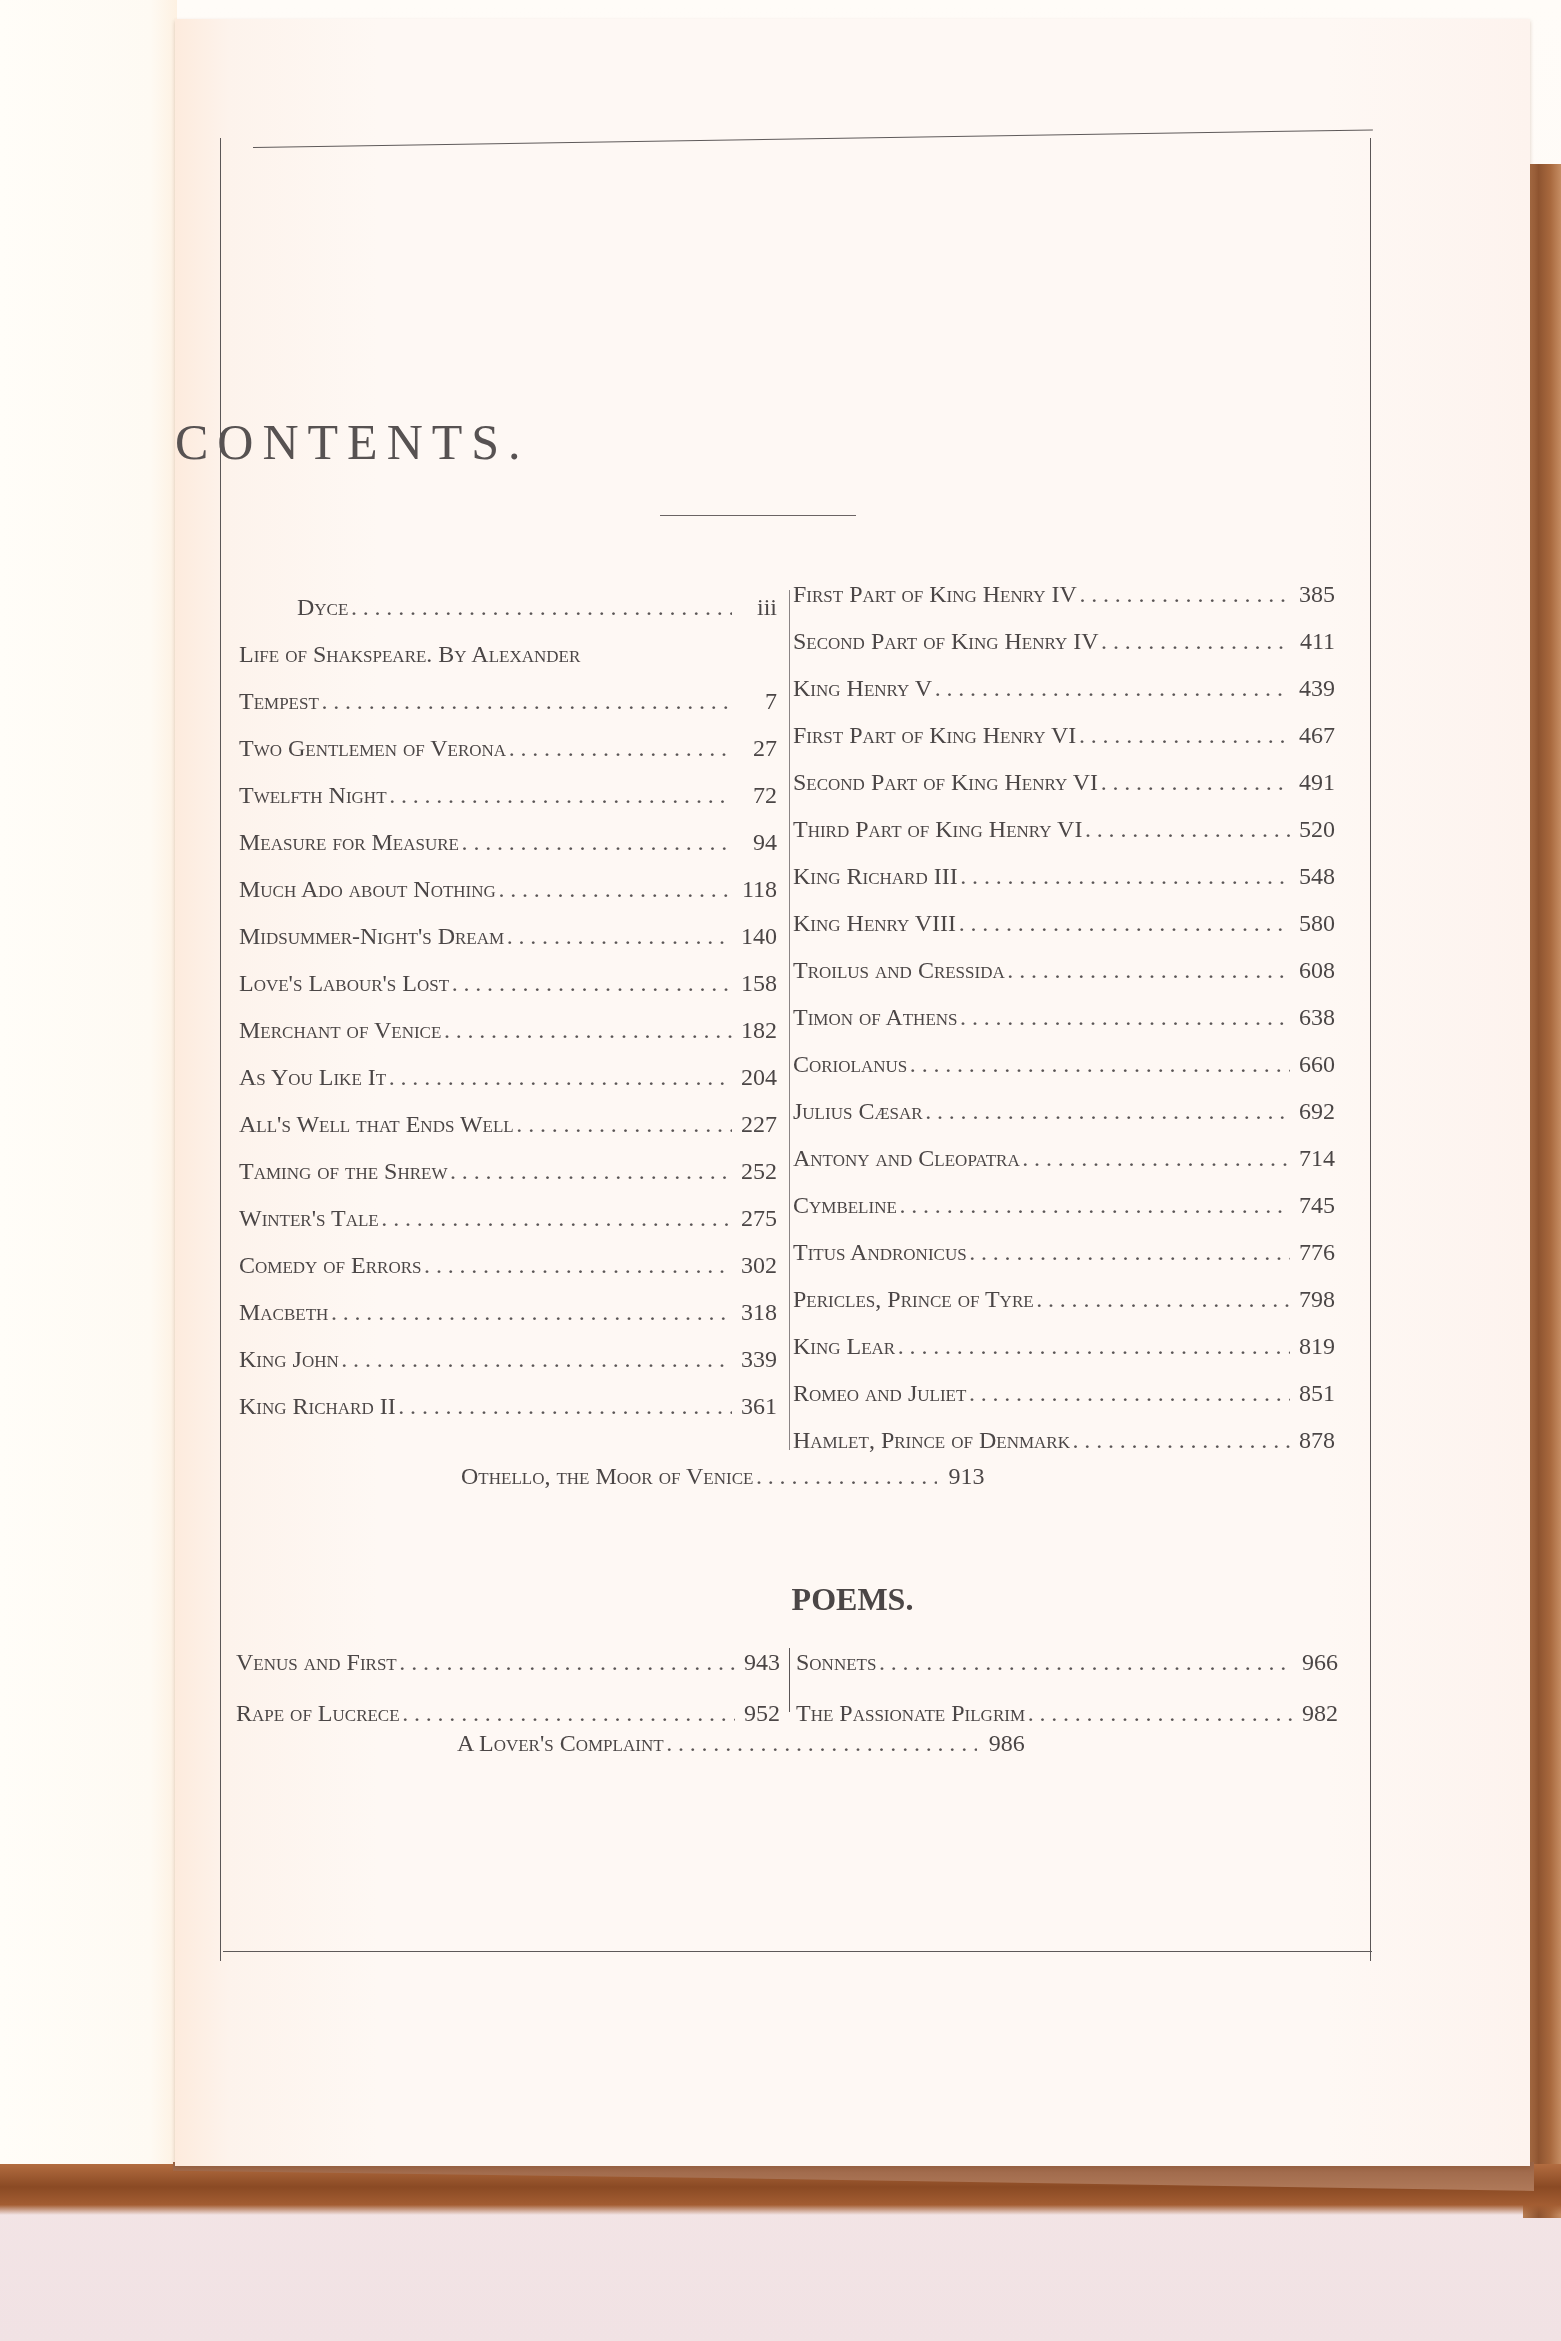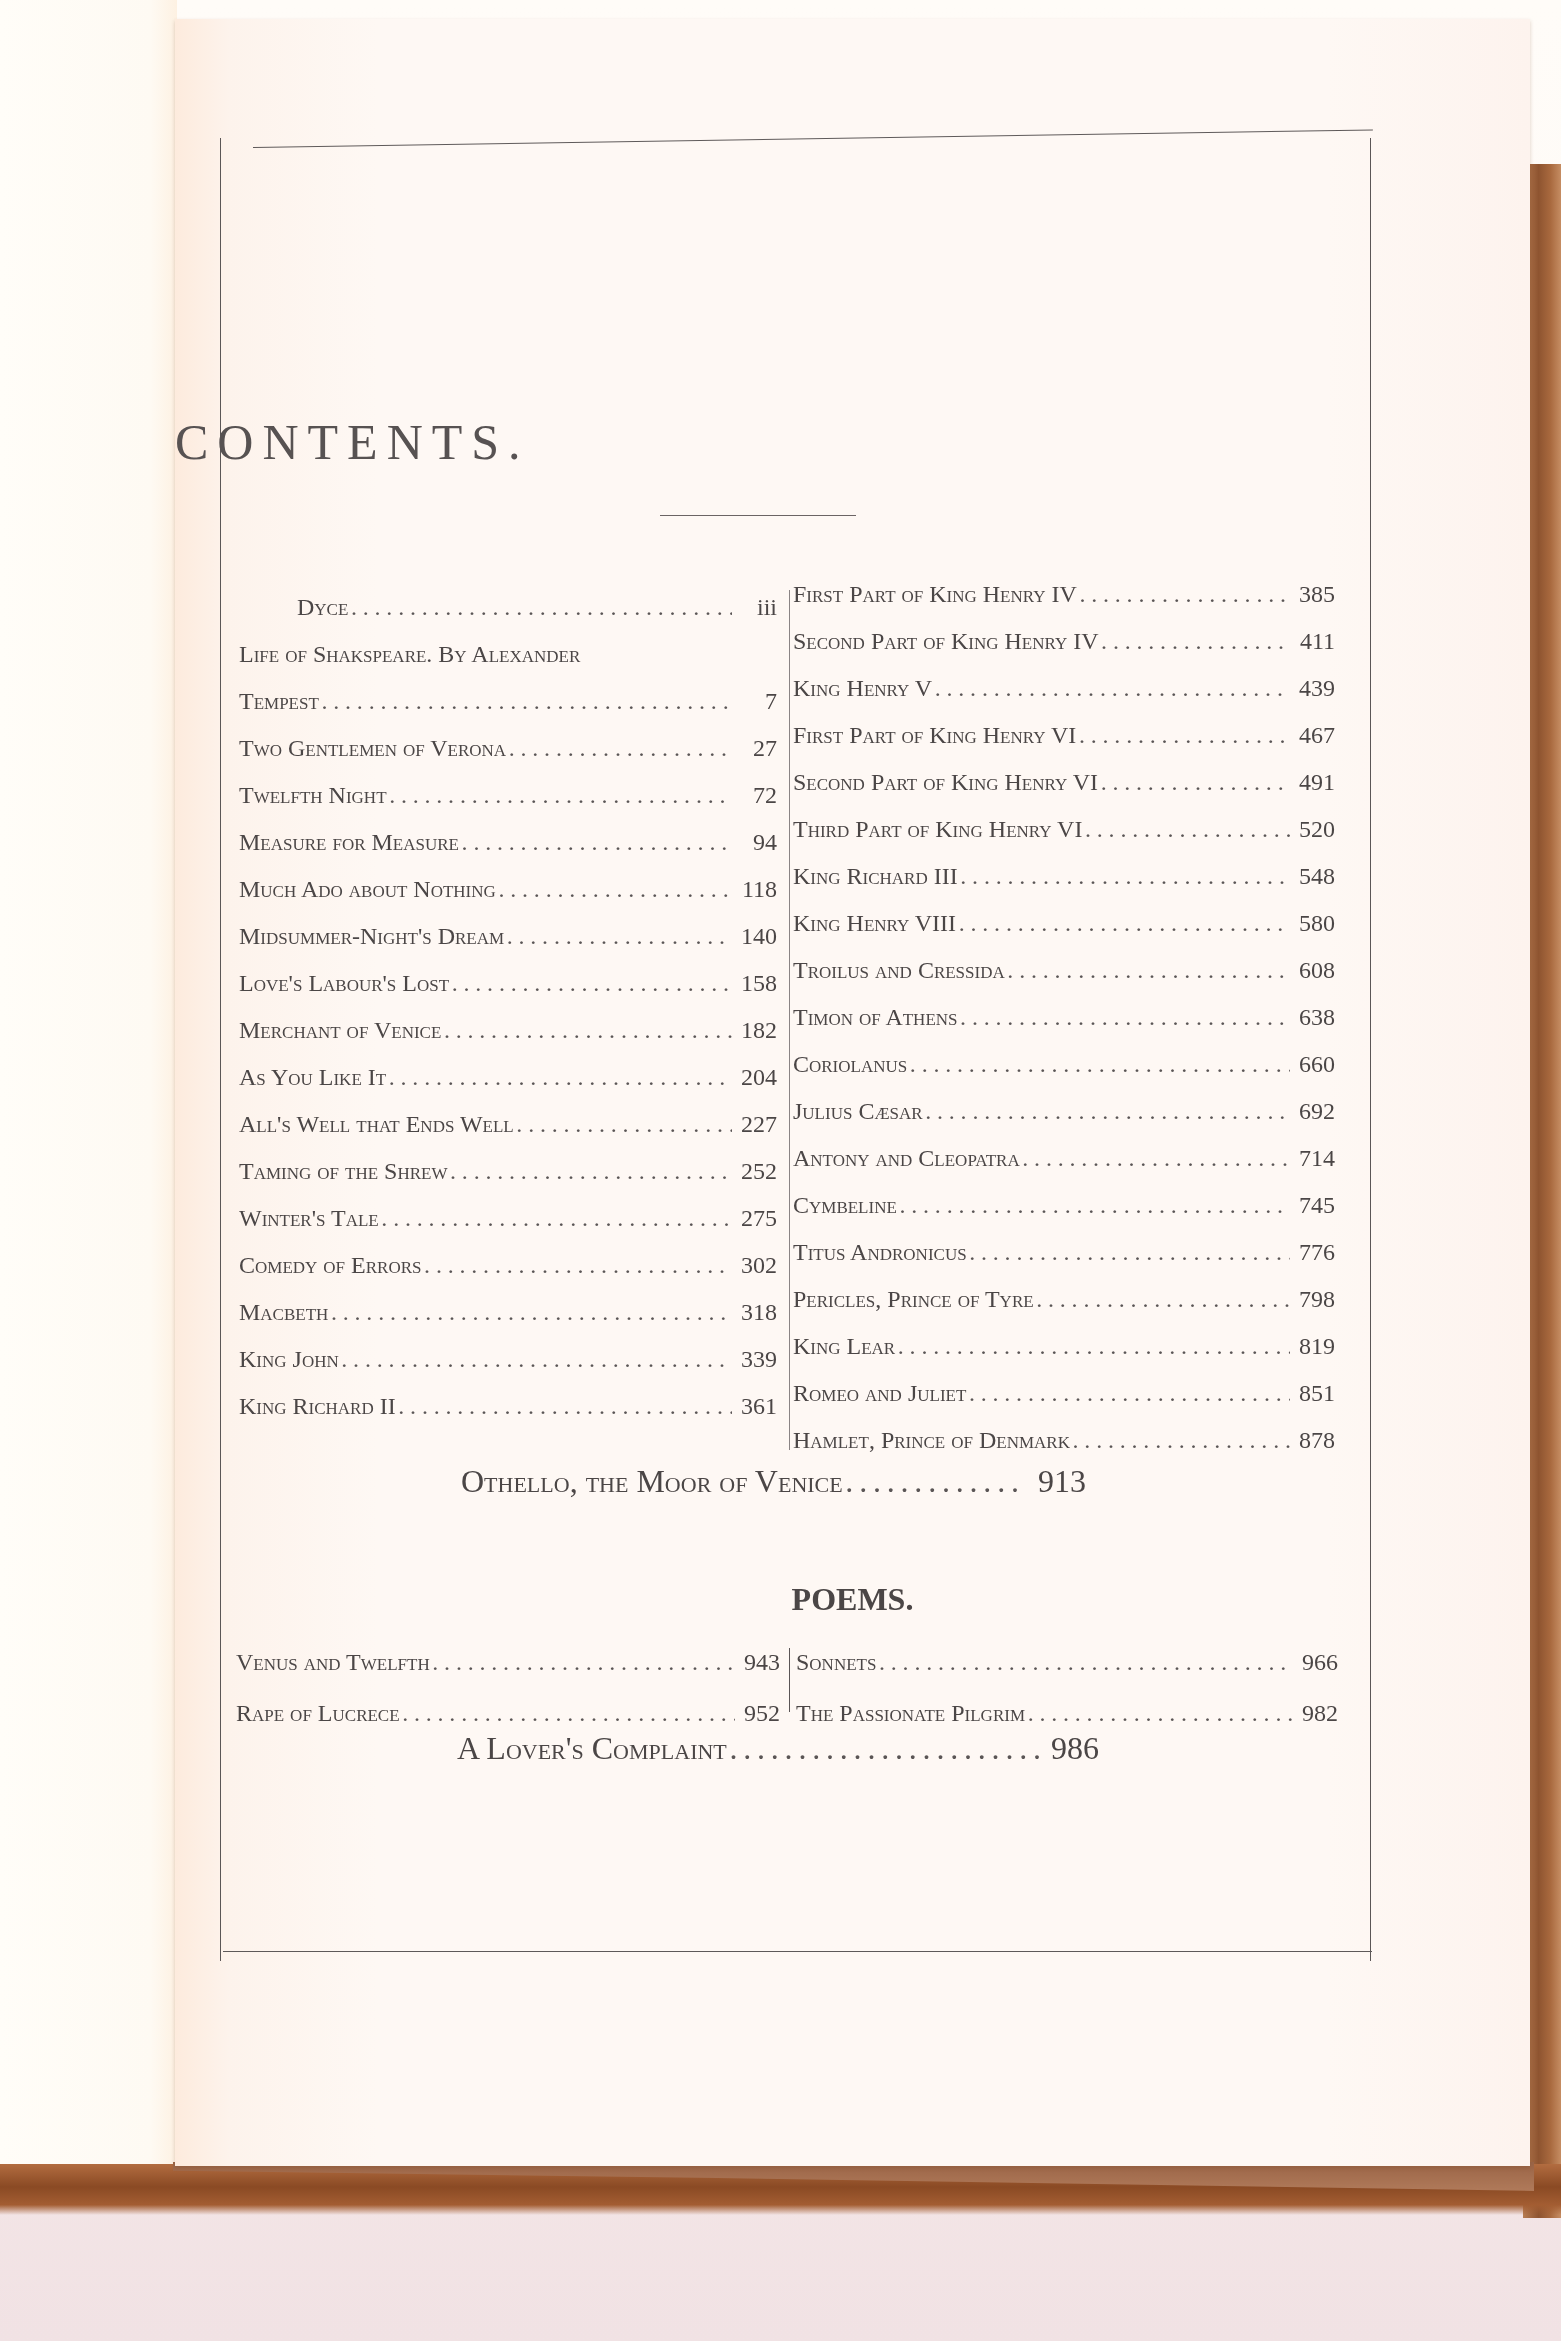--- a/index.html
+++ b/index.html
@@ -142,21 +142,21 @@
       font-variant: normal;
     }
     .entry.wrap-first .dots::before { content: ""; }
     .entry.indent .name { padding-left: 58px; }
 
     .center-entry {
       position: absolute;
       display: flex;
       align-items: center;
       font-family: "Liberation Serif", "DejaVu Serif", serif;
-      font-size: 32px;
+      font-size: 24px;
       color: #4b4646;
       font-variant: small-caps;
       white-space: nowrap;
     }
     .center-entry .dots {
       overflow: hidden;
       letter-spacing: 5.8px;
       margin: 0 11.6px 0 2.6px;
       color: #5a5555;
     }
@@ -404,21 +404,21 @@
     <div class="center-entry othello">
       <span class="name">Othello, the Moor of Venice</span>
       <span class="dots"></span>
       <span class="page-num">913</span>
     </div>
 
     <h2 class="poems-heading">POEMS.</h2>
 
     <div class="col poems-left">
       <div class="entry">
-        <span class="name">Venus and Twelfth</span>
+        <span class="name">Venus and First</span>
         <span class="dots"></span>
         <span class="page-num">943</span>
       </div>
       <div class="entry">
         <span class="name">Rape of Lucrece</span>
         <span class="dots"></span>
         <span class="page-num">952</span>
       </div>
     </div>
 

